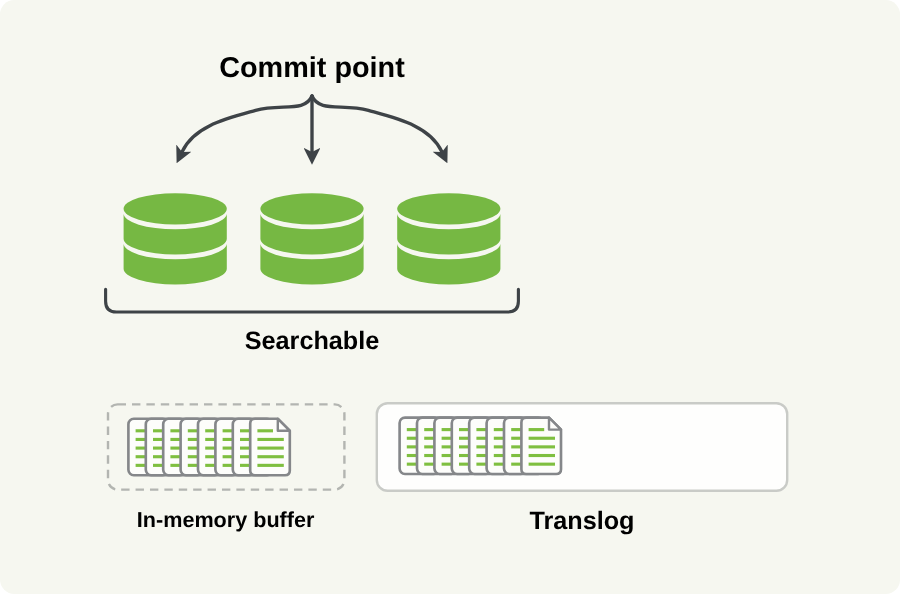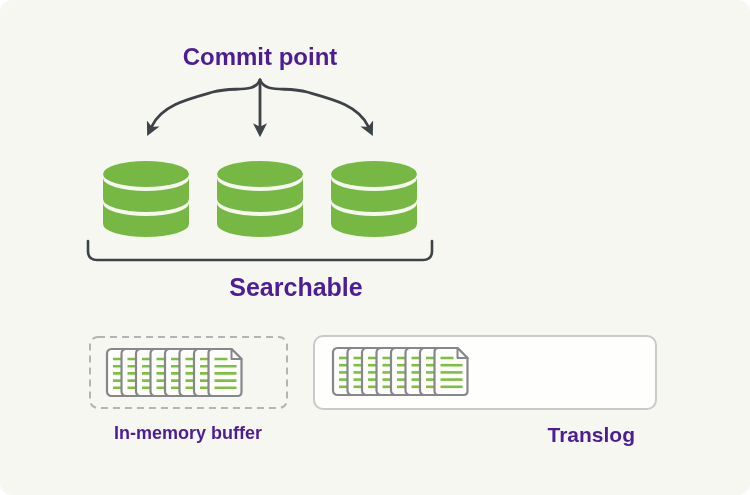--- a/index.html
+++ b/index.html
@@ -3,27 +3,27 @@
 <meta charset="utf-8">
 <style>
   html,body{margin:0;padding:0;background:#ffffff;}
   body{width:750px;height:495px;font-family:"Liberation Sans",sans-serif;}
   .frame{
     position:relative;width:750px;height:495px;background:#f6f7f0;
     border-radius:12px;overflow:hidden;
   }
   .layer{position:absolute;left:0;top:0;}
   .lbl{
-    position:absolute;text-align:center;color:#4c1d95;font-weight:bold;
+    position:absolute;text-align:center;color:#000000;font-weight:bold;
     -webkit-font-smoothing:antialiased;
   }
   .lbl-commit{left:0;top:43px;width:520px;font-size:24px;}
-  .lbl-searchable{left:0;top:273px;width:520px;font-size:25px;padding-left:36px;}
+  .lbl-searchable{left:0;top:273px;width:520px;font-size:21px;}
   .lbl-buffer{left:38px;top:423px;width:300px;font-size:18px;}
-  .lbl-translog{left:335px;top:423px;width:300px;font-size:21px;text-align:right;}
+  .lbl-translog{left:335px;top:423px;width:300px;font-size:21px;}
 </style>
 </head>
 <body>
 
 <div class="frame">
 
   <svg class="layer" width="750" height="495" viewBox="0 0 750 495">
     <defs>
       <marker id="ah" viewBox="0 0 10 10" refX="2" refY="5" markerWidth="5" markerHeight="5" orient="auto">
         <path d="M0,0 L10,5 L0,10 L2.5,5 Z" fill="#3e4347"></path>

